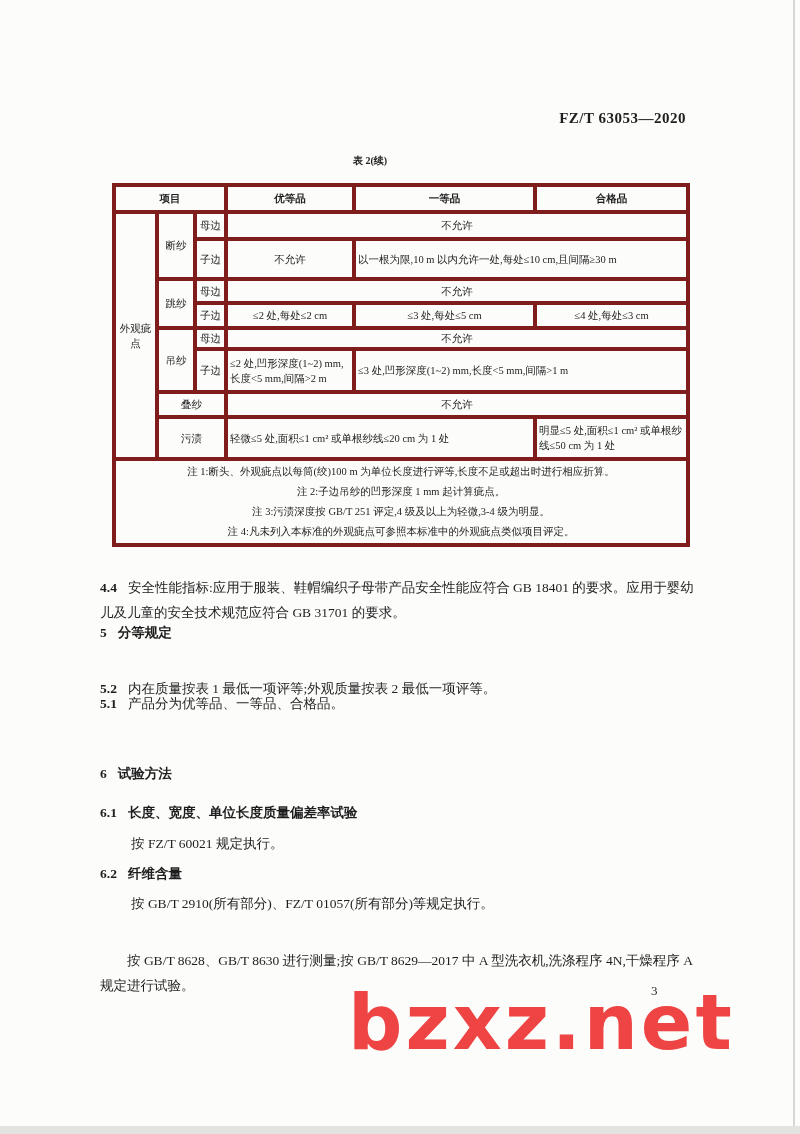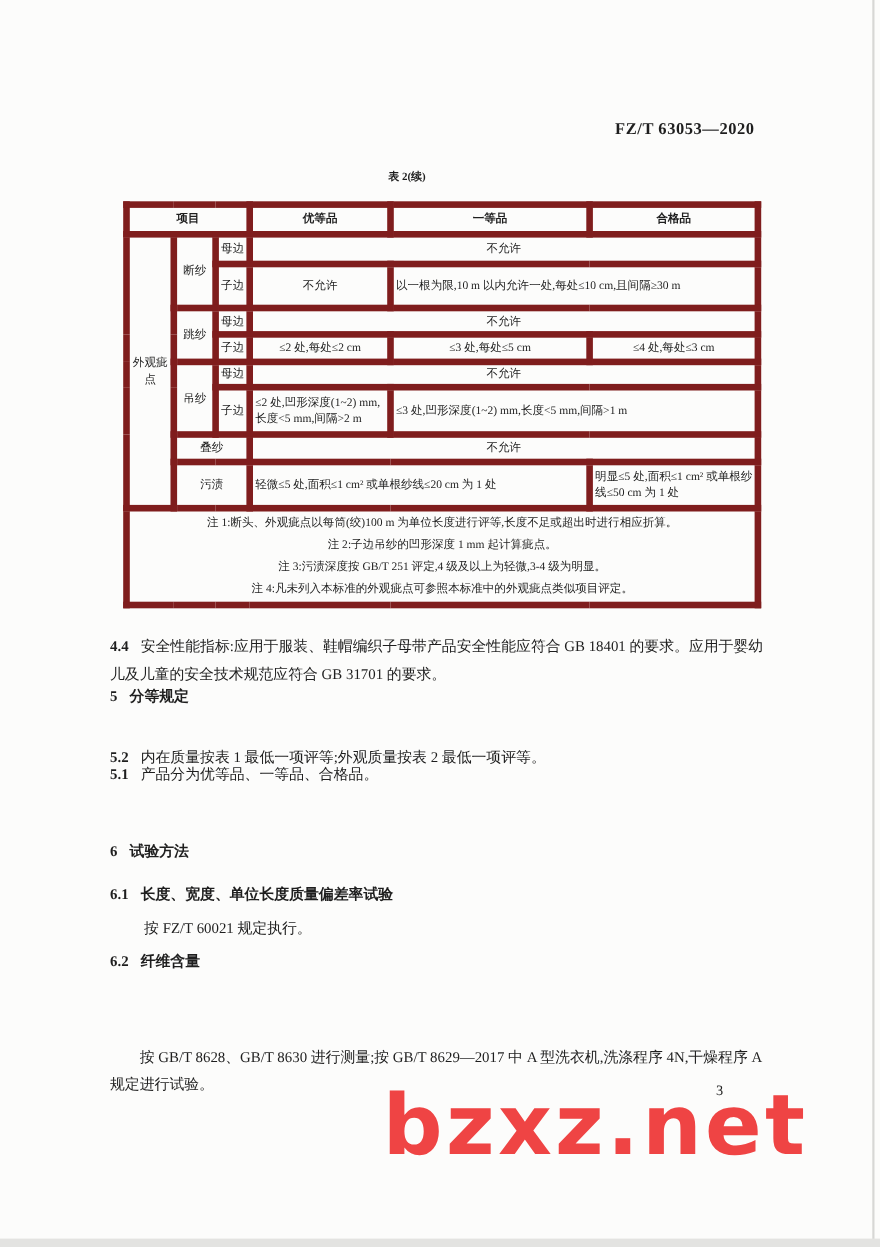--- a/index.html
+++ b/index.html
@@ -23,21 +23,21 @@
   }
   .doc-number{position:absolute;top:110px;right:114px;font-weight:bold;font-size:15px;letter-spacing:0.5px;z-index:2;}
   .table-title{position:absolute;top:154px;left:90px;width:560px;text-align:center;font-weight:bold;font-size:10px;z-index:2;}
 
   table.defects{
     position:absolute;left:112px;top:183px;width:574px;
     border-collapse:collapse;table-layout:fixed;
     font-size:10.5px;line-height:15px;z-index:2;
     border:2px solid #2b2b2b;
   }
-  table.defects td{border:6px solid #7f1d1d;padding:1px 2px;vertical-align:middle;}
+  table.defects td{border:4px solid #7f1d1d;padding:1px 2px;vertical-align:middle;}
   td.center{text-align:center;}
   td.left{text-align:left;padding:2px 7px;}
   .bold{font-weight:bold;}
   tr.h27{height:27px;} tr.h40{height:40px;} tr.h24{height:24px;} tr.h25{height:25px;}
   tr.h21{height:21px;} tr.h43{height:43px;} tr.h42{height:42px;}
   td.notes{padding:7px 12px 8px 12px;line-height:20px;font-size:10.5px;text-align:center;}
 
   .para{position:absolute;left:100px;width:598px;font-size:13.5px;line-height:25px;z-index:2;}
   .num{font-weight:bold;margin-right:11px;}
   .heading{font-weight:bold;}
@@ -143,18 +143,19 @@
     <span class="num">6</span><span>试验方法</span>
   </div>
   <div class="para heading" style="top:800px;">
     <span class="num">6.1</span><span>长度、宽度、单位长度质量偏差率试验</span>
   </div>
   <div class="para indent" style="top:831px;">按 FZ/T 60021 规定执行。</div>
 
   <div class="para heading" style="top:861px;">
     <span class="num">6.2</span><span>纤维含量</span>
   </div>
+  <div class="para indent" style="top:891px;">按 GB/T 2910(所有部分)、FZ/T 01057(所有部分)等规定执行。</div>
 
   <div class="para" style="top:948px;text-indent:2em;width:600px;">按 GB/T 8628、GB/T 8630 进行测量;按 GB/T 8629—2017 中 A 型洗衣机,洗涤程序 4N,干燥程序 A 规定进行试验。</div>
 
   <div class="page-number">3</div>
 
 </div>
 
 </body></html>

